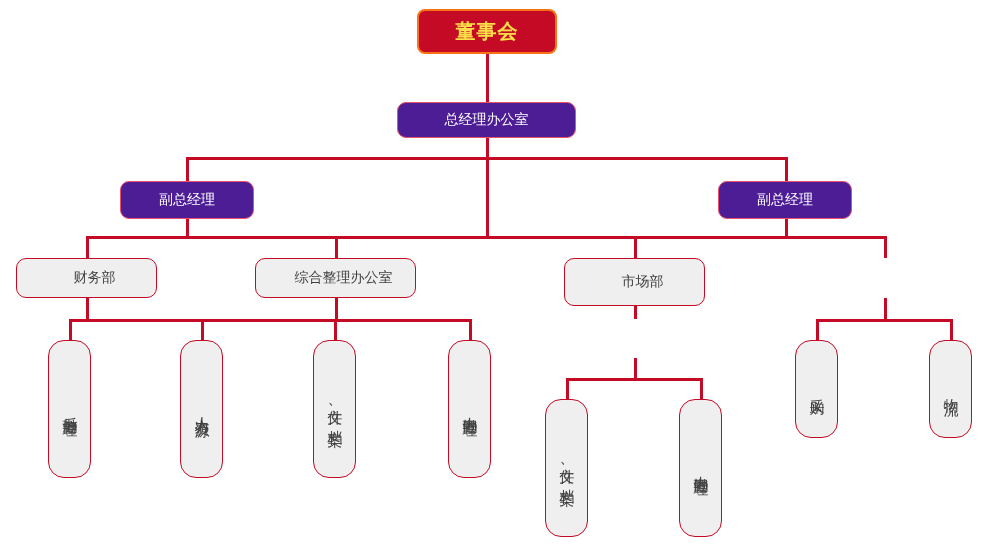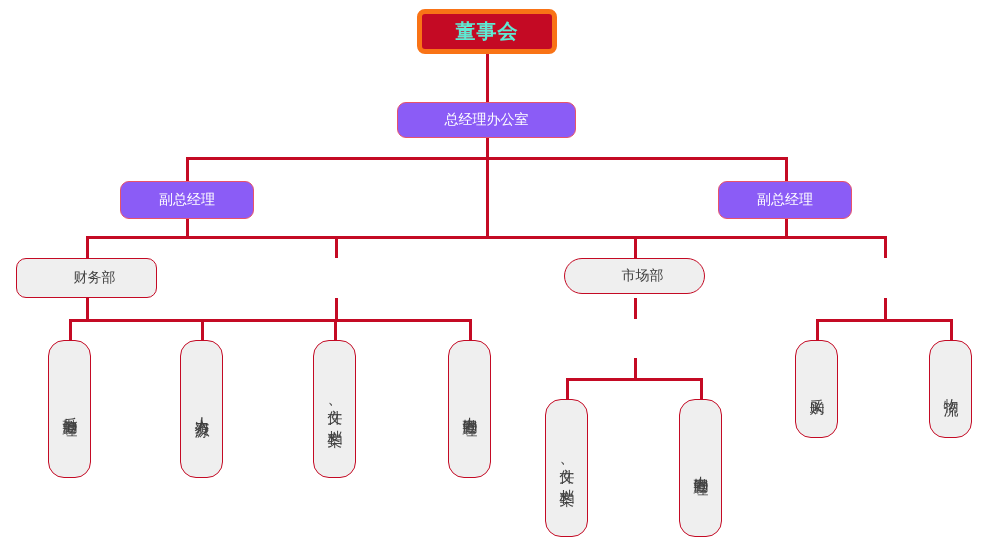--- a/index.html
+++ b/index.html
@@ -32,33 +32,33 @@
   }
   .node .label {
     display: block;
     line-height: 1.25;
     white-space: nowrap;
   }
 
   
   .node.level-root {
     background: #c40a24;
-    border: 5px solid #f97316;
+    border: 2px solid #f97316;
     border-radius: 8px;
-    color: #5eead4;
+    color: #fde047;
   }
   .node.level-root .label {
     font-size: 20px;
     font-weight: bold;
     letter-spacing: 1px;
   }
 
   
   .node.level-exec {
-    background: #8b5cf6;
+    background: #4c1d95;
     border: 1px solid #e8536a;
     color: #ffffff;
   }
   .node.level-exec .label {
     font-size: 14px;
     font-weight: normal;
   }
 
   
   .node.level-dept {
@@ -152,21 +152,24 @@
   <div class="node level-exec" style="left:120px; top:181px; width:134px; height:38px;">
     <span class="label">副总经理</span>
   </div>
   <div class="node level-exec" style="left:718px; top:181px; width:134px; height:38px;">
     <span class="label">副总经理</span>
   </div>
 
   <div class="node level-dept" style="left:16px; top:258px; width:141px; height:40px;">
     <span class="label">财务部</span>
   </div>
-  <div class="node level-dept" style="left:564px; top:258px; width:141px; height:36px;border-radius:20px;">
+  <div class="node level-dept" style="left:255px; top:258px; width:161px; height:40px;">
+    <span class="label">综合整理办公室</span>
+  </div>
+  <div class="node level-dept" style="left:564px; top:258px; width:141px; height:48px;">
     <span class="label">市场部</span>
   </div>
 
 
   <div class="node level-leaf" style="left:48px; top:340px; width:43px; height:138px;">
     <span class="label">后勤管理</span>
   </div>
   <div class="node level-leaf" style="left:180px; top:340px; width:43px; height:138px;">
     <span class="label">人力资源</span>
   </div>

